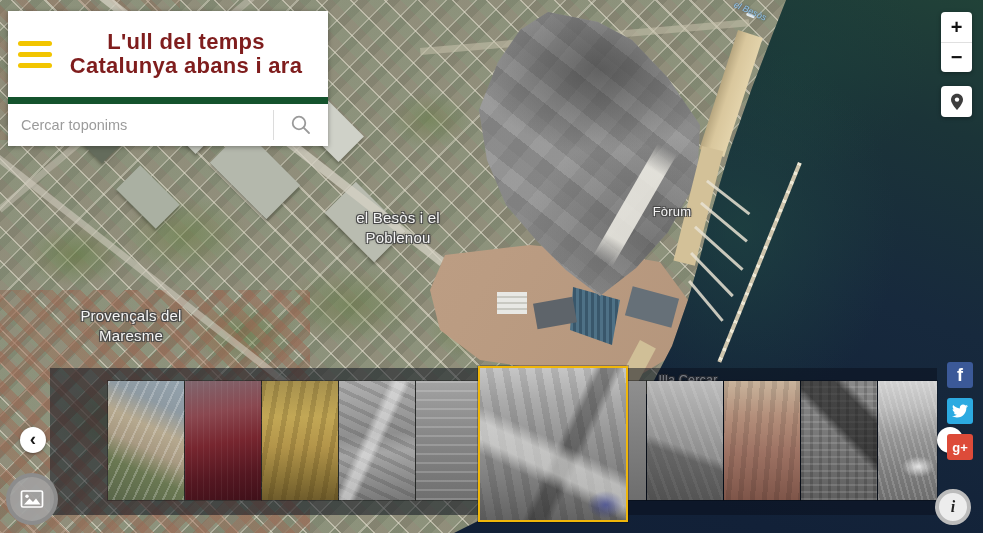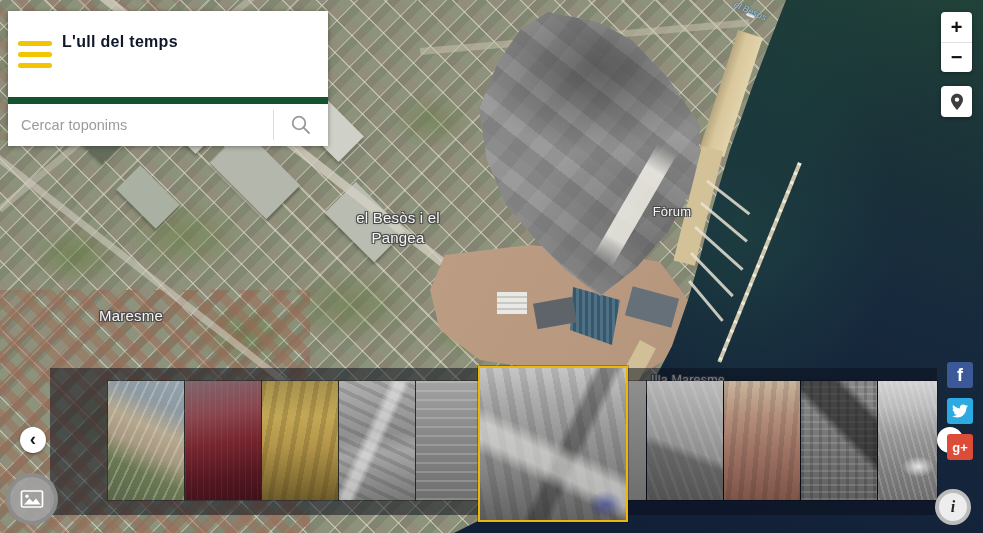--- a/index.html
+++ b/index.html
@@ -154,21 +154,21 @@
 
   .car-arrow { position:absolute; top:427px; width:26px; height:26px; border-radius:50%; background:#fff; color:#1a1a1a;
     font-size:19px; font-weight:bold; display:flex; align-items:center; justify-content:center; z-index:9;
     box-shadow:0 1px 3px rgba(0,0,0,.4); cursor:pointer; line-height:1; padding-bottom:3px; }
   .car-prev { left:20px; } .car-next { left:937px; }
 
   
   .panel { position:absolute; left:8px; top:11px; width:320px; height:135px; background:#fff; z-index:12; box-shadow:0 1px 5px rgba(0,0,0,.35); }
   .menu-btn { position:absolute; left:10px; top:30px; width:34px; height:27px; cursor:pointer; display:flex; flex-direction:column; justify-content:space-between; }
   .bar { height:5px; border-radius:2.5px; background:#f2c500; }
-  .titles { margin:19px 18px 0 54px; text-align:left; color:#0f172a; font-weight:bold; font-size:16px; line-height:24px; letter-spacing:.3px; }
+  .titles { margin:19px 18px 0 54px; text-align:center; color:#7f1d1d; font-weight:bold; font-size:22px; line-height:24px; letter-spacing:.3px; }
   .search-row { position:absolute; left:0; bottom:0; width:100%; height:49px; border-top:7px solid #14532d; display:flex; align-items:center; }
   .search-row input { flex:1; border:none; outline:none; padding:0 8px 0 13px; font-size:14.5px; color:#333; height:100%; font-family:"Liberation Sans",sans-serif; background:transparent; }
   .search-row input::placeholder { color:#9b9b9b; }
   .sdiv { width:1px; height:30px; background:#dcdcdc; }
   .sbtn { width:54px; height:100%; display:flex; align-items:center; justify-content:center; cursor:pointer; }
 
   
   .zoomctl { position:absolute; left:941px; top:12px; width:31px; height:60px; background:#fff; border-radius:4px; z-index:11;
     box-shadow:0 1px 4px rgba(0,0,0,.35); display:flex; flex-direction:column; overflow:hidden; }
   .zbtn { flex:1; display:flex; align-items:center; justify-content:center; font-size:20px; font-weight:bold; color:#111; cursor:pointer; line-height:1; }
@@ -230,27 +230,28 @@
     <div class="breakwater"></div>
     <div class="pier pier1"></div>
     <div class="pier pier2"></div>
     <div class="pier pier3"></div>
     <div class="pier pier4"></div>
     <div class="pier pier5"></div>
     <div class="ship"></div>
 
     <div class="maplabel lbl-besos">
       <div>el Besòs i el</div>
-      <div>Pangea</div>
+      <div>Poblenou</div>
     </div>
     <div class="maplabel lbl-provencals">
+      <div>Provençals del</div>
       <div>Maresme</div>
     </div>
     <div class="maplabel lbl-forum">Fòrum</div>
-    <div class="maplabel lbl-pangea">Illa Maresme</div>
+    <div class="maplabel lbl-pangea">Illa Cercar</div>
     <div class="lbl-river">el Besòs</div>
   </div>
 
   <div class="strip"></div>
   <div class="thumb t1"></div>
   <div class="thumb t2"></div>
   <div class="thumb t3"></div>
   <div class="thumb t4"></div>
   <div class="thumb t5"></div>
   <div class="thumb t6"></div>
@@ -263,20 +264,21 @@
   <div class="car-arrow car-next">›</div>
 
   <div class="panel">
     <div class="menu-btn">
       <div class="bar"></div>
       <div class="bar"></div>
       <div class="bar"></div>
     </div>
     <div class="titles">
       <div>L'ull del temps</div>
+      <div>Catalunya abans i ara</div>
     </div>
     <div class="search-row">
       <input type="text" placeholder="Cercar toponims" style="">
       <div class="sdiv"></div>
       <div class="sbtn">
         <svg width="22" height="22" viewBox="0 0 22 22">
           <circle cx="9" cy="9" r="6.3" fill="none" stroke="#9a9a9a" stroke-width="1.8"></circle>
           <line x1="13.6" y1="13.6" x2="19" y2="19" stroke="#9a9a9a" stroke-width="1.8" stroke-linecap="round"></line>
         </svg>
       </div>

